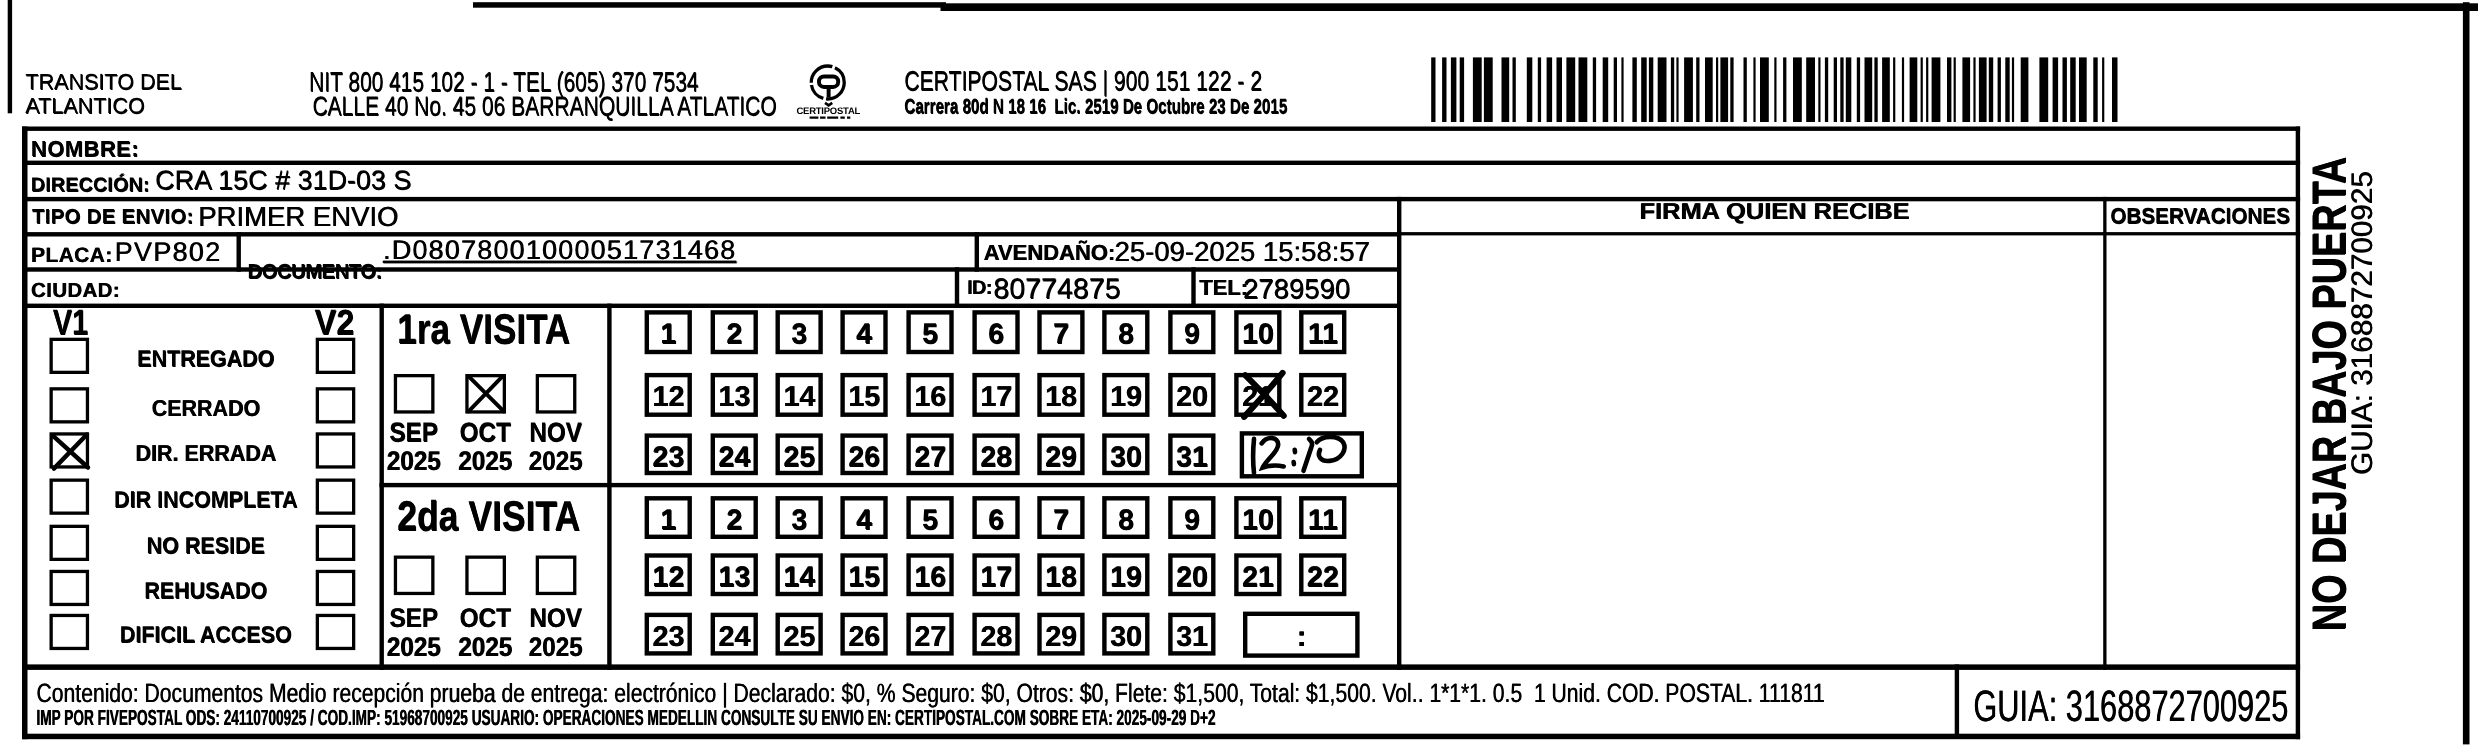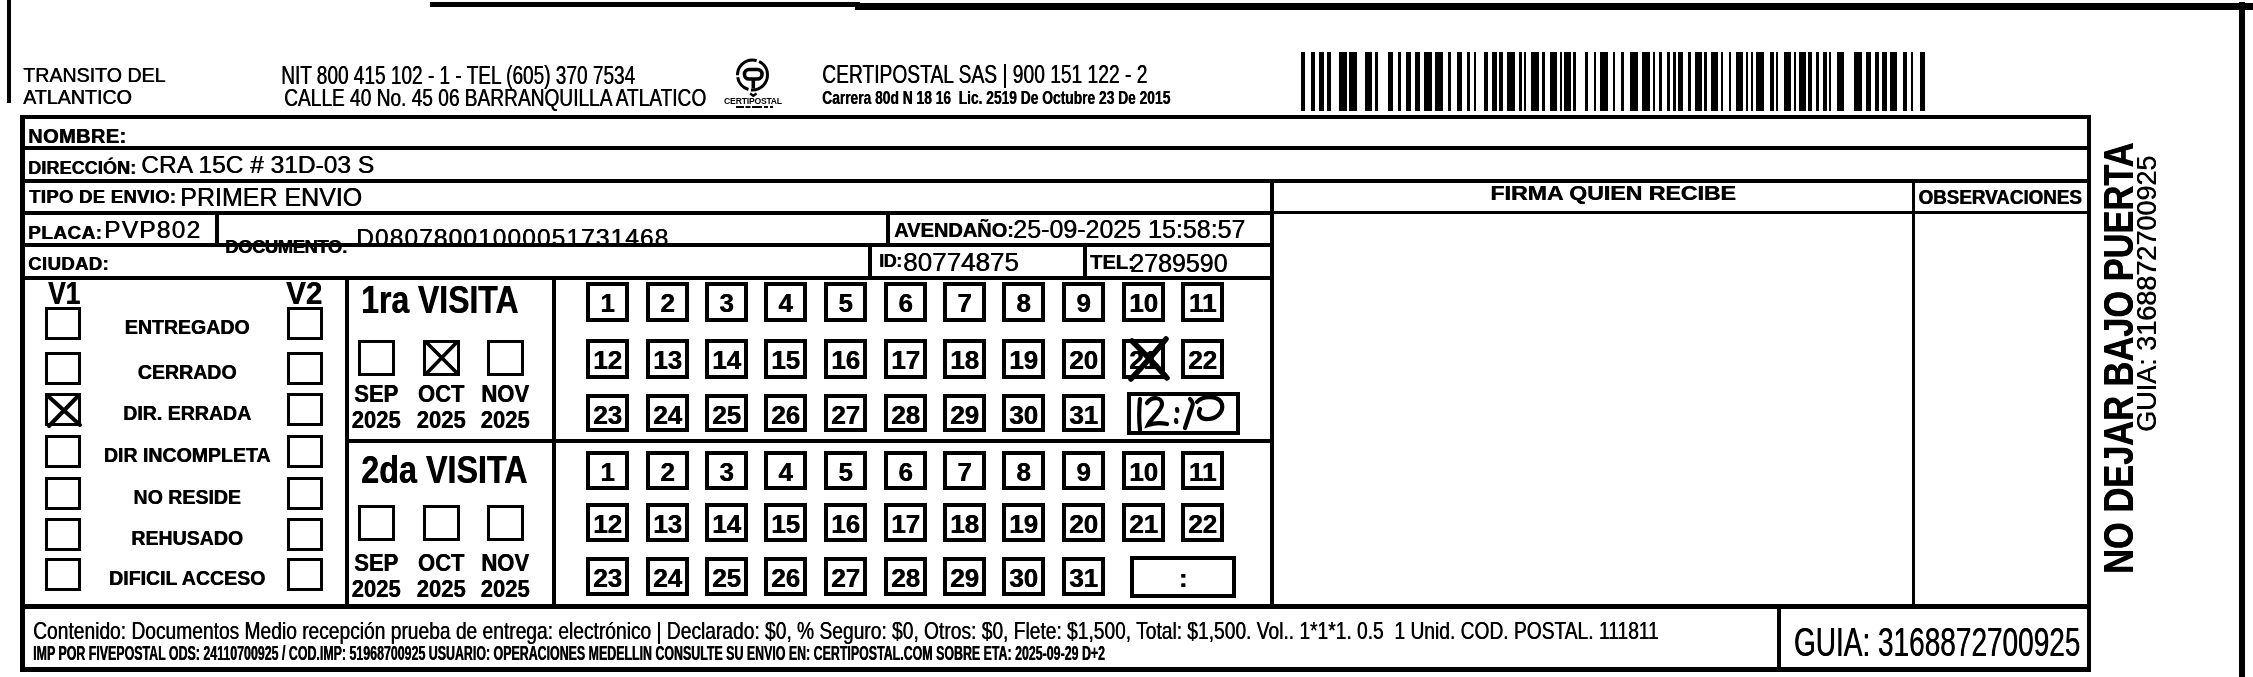--- a/index.html
+++ b/index.html
@@ -120,21 +120,21 @@
 <div class="ln" style="left:552px;top:276px;width:4px;height:333px"></div>
 <div class="ln" style="left:1777px;top:604px;width:4px;height:66px"></div>
 <div class="t" style="left:28px;top:125.7px;font-size:20px;font-weight:700;letter-spacing:0.4px;">NOMBRE:</div>
 <div class="t" style="left:28px;top:158.7px;font-size:18px;font-weight:700;letter-spacing:0.1px;">DIRECCIÓN:</div>
 <div class="t" style="left:141px;top:153.0px;font-size:24.5px;font-weight:400;">CRA 15C # 31D-03 S</div>
 <div class="t" style="left:29px;top:188.1px;font-size:18.5px;font-weight:700;letter-spacing:0.3px;">TIPO DE ENVIO:</div>
 <div class="t" style="left:180px;top:185.1px;font-size:25px;font-weight:400;">PRIMER ENVIO</div>
 <div class="t" style="left:28px;top:223.1px;font-size:19px;font-weight:700;letter-spacing:0.4px;">PLACA:</div>
 <div class="t" style="left:104px;top:218.0px;font-size:24.5px;font-weight:400;letter-spacing:1.2px;">PVP802</div>
 <div class="t" style="left:225px;top:222.8px;font-size:18.5px;font-weight:700;letter-spacing:-0.5px;margin-top:15px;">DOCUMENTO:</div>
-<div class="t" style="left:348px;top:226px;font-size:24.5px;font-weight:400;letter-spacing:1.1px;">.D08078001000051731468</div>
+<div class="t" style="left:348px;top:216px;font-size:24.5px;font-weight:400;letter-spacing:1.1px;text-decoration:underline;">.D08078001000051731468</div>
 <div class="t" style="left:894px;top:220.0px;font-size:20px;font-weight:700;">AVENDAÑO:</div>
 <div class="t" style="left:1013px;top:217.0px;font-size:25px;font-weight:400;">25-09-2025 15:58:57</div>
 <div class="t" style="left:28px;top:255.1px;font-size:18.5px;font-weight:700;letter-spacing:0.4px;">CIUDAD:</div>
 <div class="t" style="left:879px;top:252.2px;font-size:18px;font-weight:700;letter-spacing:-0.5px;">ID:</div>
 <div class="t" style="left:903px;top:249.4px;font-size:26px;font-weight:400;text-align:right;">80774875</div>
 <div class="t" style="left:1090px;top:252.0px;font-size:20px;font-weight:700;">TEL:</div>
 <div class="t" style="left:1130px;top:250.5px;font-size:25px;font-weight:400;">2789590</div>
 <div class="t" style="left:1413px;top:182.4px;width:400px;text-align:center;font-size:21px;font-weight:700;transform:scaleX(1.1);">FIRMA QUIEN RECIBE</div>
 <div class="t" style="left:1875px;top:187.0px;width:250px;text-align:center;font-size:20px;font-weight:700;transform:scaleX(0.94);">OBSERVACIONES</div>
 <div class="t" style="left:48px;top:276.8px;font-size:32px;font-weight:700;transform:scaleX(0.82);transform-origin:0 0;">V1</div>

